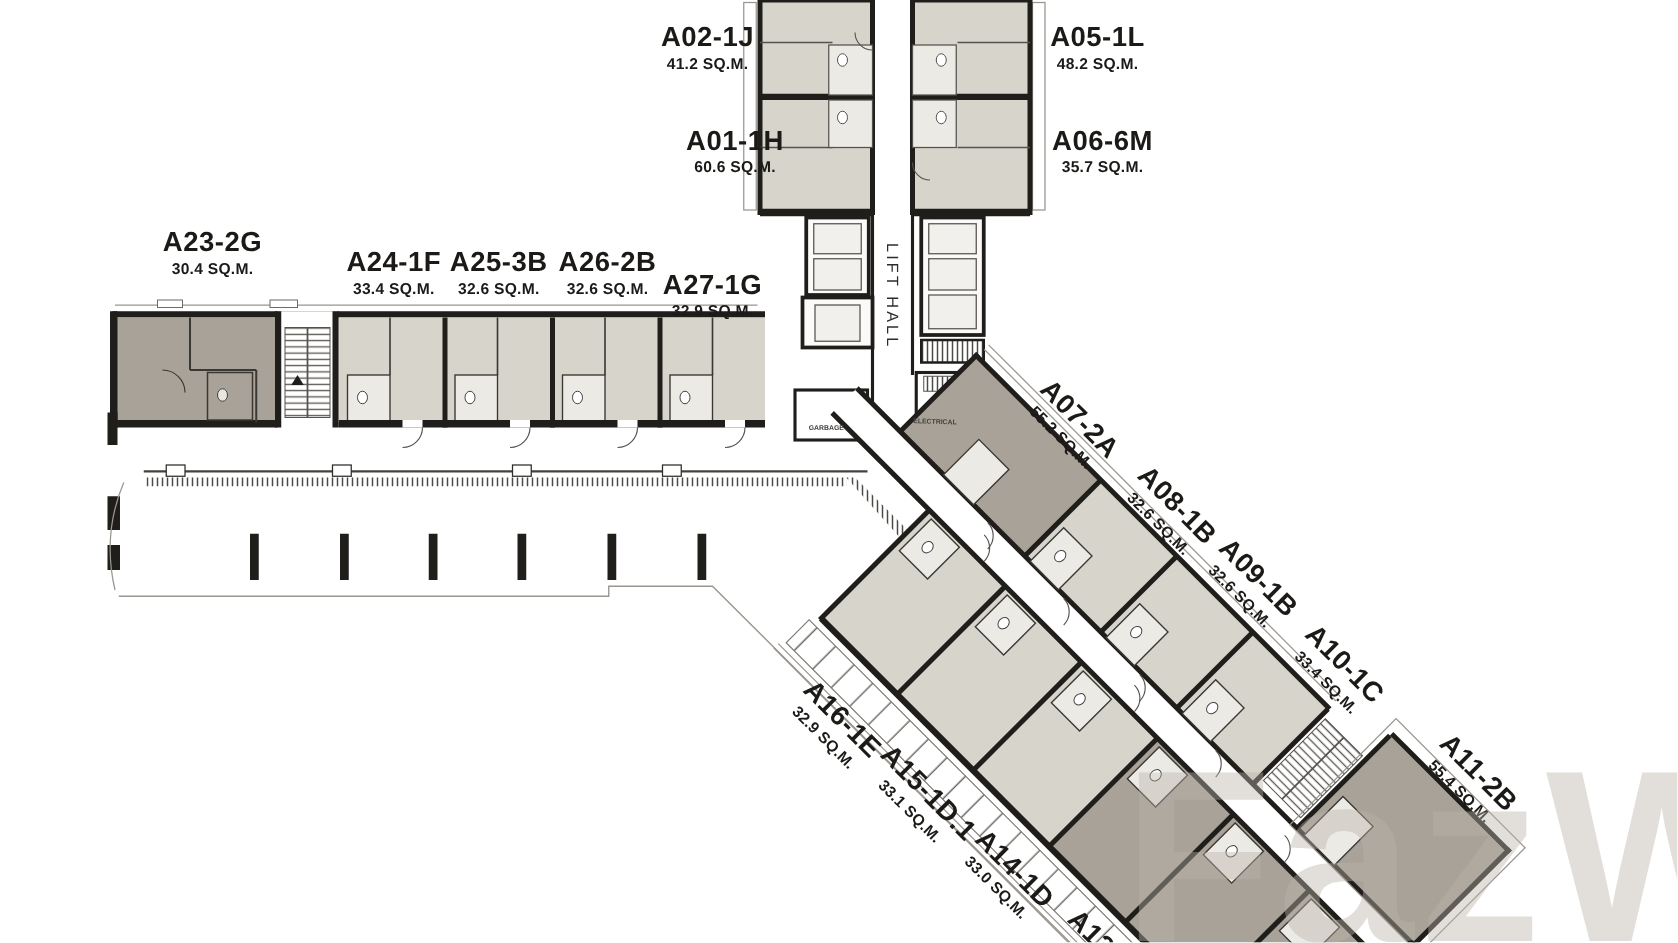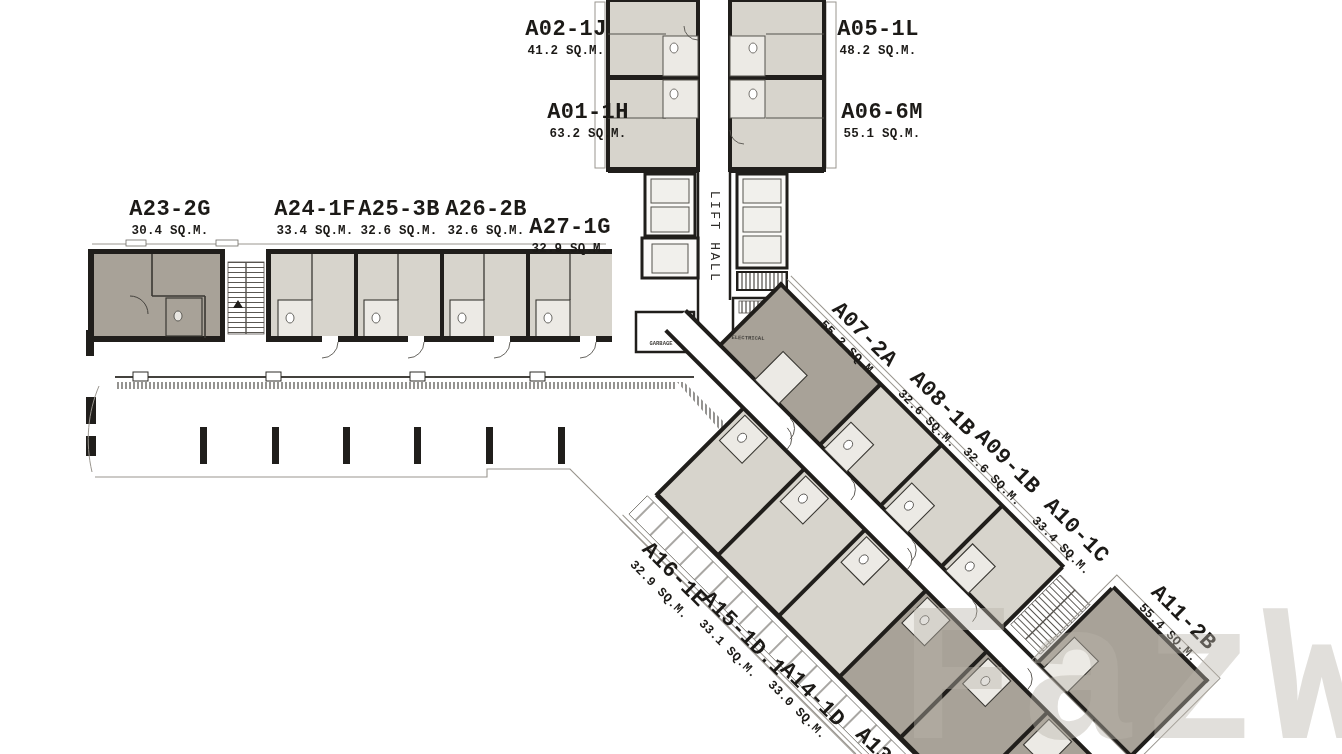--- a/index.html
+++ b/index.html
@@ -1,18 +1,18 @@
 <!DOCTYPE html>
 <html><head>
 <meta charset="utf-8">
 <style>
   html,body{margin:0;padding:0;background:#fff;}
   #plan{
     position:relative;width:1342px;height:754px;overflow:hidden;background:#ffffff;
-    font-family:Liberation Mono, monospace;
+    font-family:Liberation Sans, sans-serif;
   }
   #plan svg{position:absolute;left:0;top:0;}
   .ul{position:absolute;text-align:center;color:#1c1a17;transform:translate(-50%,-50%);z-index:5;}
   .ul .nm{font-size:22px;font-weight:700;letter-spacing:.4px;white-space:nowrap;line-height:1.05;}
   .ul .ar{font-size:12.5px;font-weight:700;letter-spacing:.2px;white-space:nowrap;margin-top:3px;}
   .ul.rot{transform:translate(-50%,-50%) rotate(45deg);}
   .corelabel{position:absolute;color:#3a3833;white-space:nowrap;z-index:5;}
   #lifthall{
     left:714px;top:237px;transform:translate(-50%,-50%) rotate(90deg);
     font-size:13px;font-weight:500;letter-spacing:2.5px;color:#2e2c29;
@@ -277,32 +277,32 @@
     <line x1="30" y1="194" x2="562" y2="194" stroke="#9a968f" stroke-width="1"></line>
   </g>
 </svg>
 
   <div class="ul" style="left:566px;top:38px">
       <div class="nm">A02-1J</div>
       <div class="ar">41.2 SQ.M.</div>
     </div>
   <div class="ul" style="left:588px;top:121px">
       <div class="nm">A01-1H</div>
-      <div class="ar">63.2 SQ.M.</div>
+      <div class="ar">60.6 SQ.M.</div>
     </div>
   <div class="ul" style="left:878px;top:38px">
       <div class="nm">A05-1L</div>
       <div class="ar">48.2 SQ.M.</div>
     </div>
   <div class="ul" style="left:882px;top:121px">
       <div class="nm">A06-6M</div>
-      <div class="ar">55.1 SQ.M.</div>
-    </div>
-
-  <div class="ul" style="left:170px;top:218px">
+      <div class="ar">35.7 SQ.M.</div>
+    </div>
+
+  <div class="ul" style="left:170px;top:202px">
       <div class="nm">A23-2G</div>
       <div class="ar">30.4 SQ.M.</div>
     </div>
   <div class="ul" style="left:315px;top:218px">
       <div class="nm">A24-1F</div>
       <div class="ar">33.4 SQ.M.</div>
     </div>
   <div class="ul" style="left:399px;top:218px">
       <div class="nm">A25-3B</div>
       <div class="ar">32.6 SQ.M.</div>

